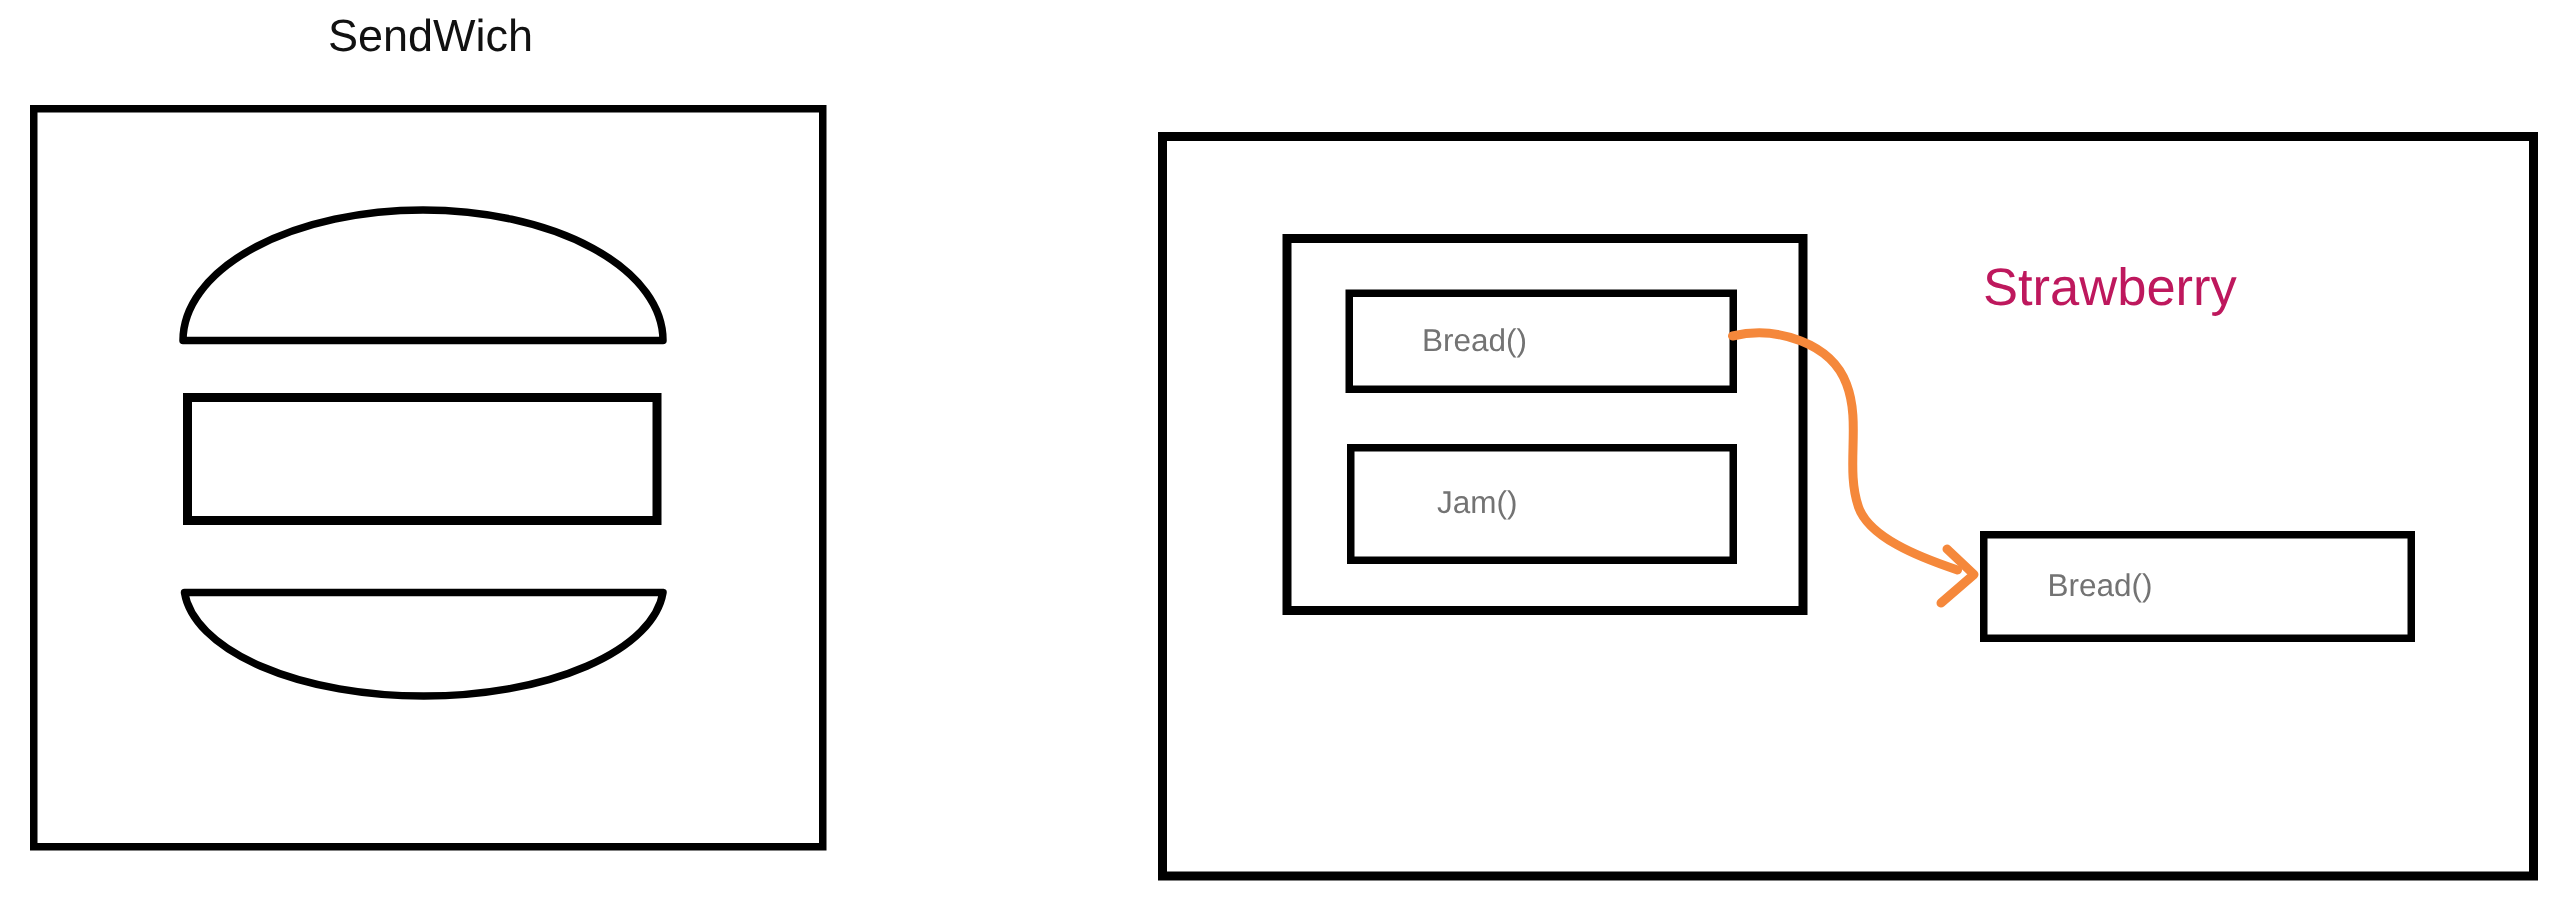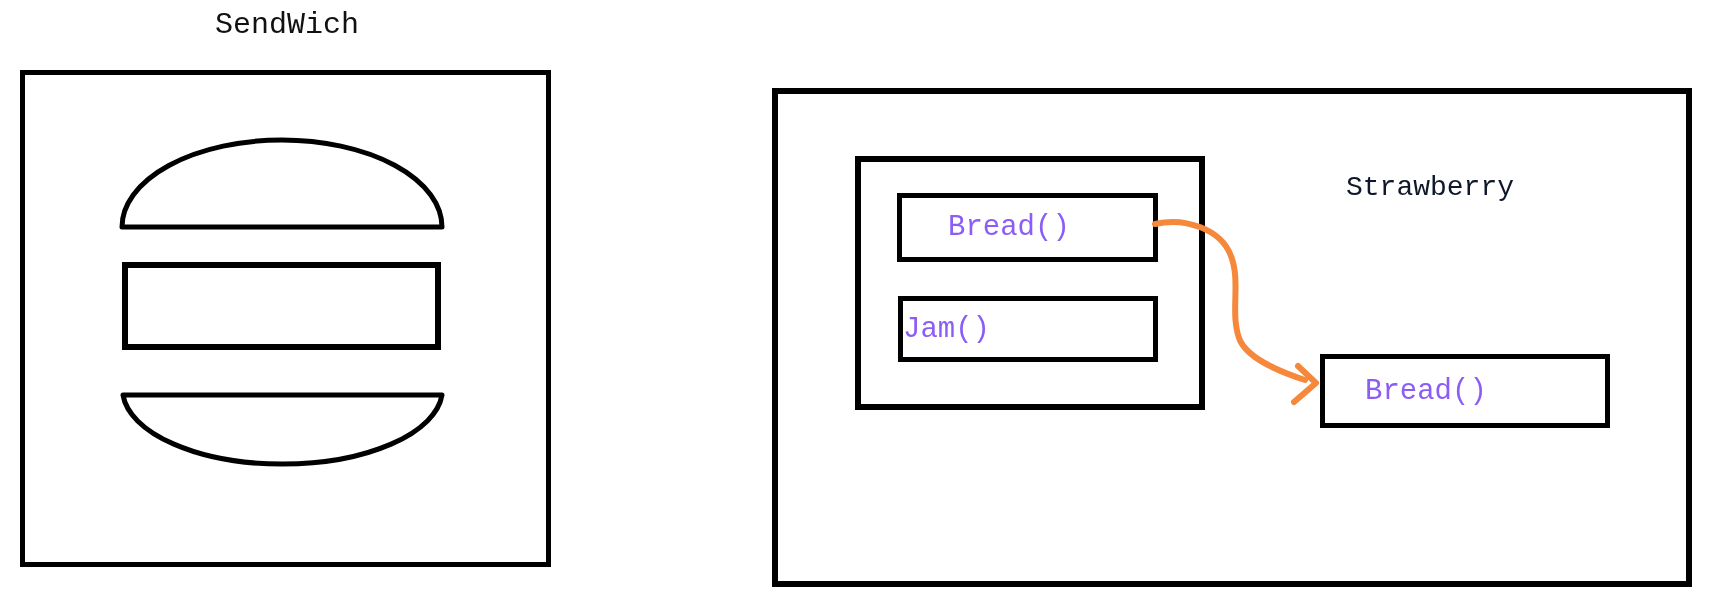--- a/index.html
+++ b/index.html
@@ -1,21 +1,21 @@
 <!DOCTYPE html>
 <html><head>
 <meta charset="utf-8">
 <style>
   html, body { margin: 0; padding: 0; background: #ffffff; }
   #canvas {
     position: relative;
     width: 1709px;
     height: 600px;
     background: #ffffff;
-    font-family: Liberation Mono, monospace;
+    font-family: Liberation Sans, sans-serif;
     color: #111111;
     overflow: hidden;
   }
   .title {
     position: absolute;
     font-size: 30px;
     line-height: 34px;
     text-align: center;
     color: #111111;
     white-space: nowrap;
@@ -23,30 +23,29 @@
   .box {
     position: absolute;
     box-sizing: border-box;
     background: transparent;
   }
   .outline-5 { border: 5px solid #000000; }
   .outline-6 { border: 6px solid #000000; }
   .method-box {
     display: flex;
     align-items: center;
-    font-size: 29px;
-    color: #8b5cf6;
+    font-size: 21px;
+    color: #737373;
     white-space: nowrap;
   }
   .label {
     position: absolute;
-    font-size: 28px;
-    color: #0f172a;
+    font-size: 35px;
+    color: #be185d;
     white-space: nowrap;
-    margin-left: 24px;
   }
   #shape-layer {
     position: absolute;
     left: 0; top: 0;
     width: 1709px; height: 600px;
     pointer-events: none;
   }
 </style>
 </head>
 <body>
@@ -61,21 +60,21 @@
 
 
   <div class="box outline-6" style="left:772px; top:88px; width:920px; height:499px;"></div>
 
   <div class="box outline-6" style="left:855px; top:156px; width:350px; height:254px;"></div>
 
   <div class="box outline-5 method-box" style="left:897px; top:193px; width:261px; height:69px; padding-left:46px;">
     <span>Bread()</span>
   </div>
 
-  <div class="box outline-5 method-box" style="left:898px; top:296px; width:260px; height:66px; ">
+  <div class="box outline-5 method-box" style="left:898px; top:296px; width:260px; height:80px; padding-left:55px;">
     <span>Jam()</span>
   </div>
 
   <div class="label" style="left:1322px; top:172px;">Strawberry</div>
 
   <div class="box outline-5 method-box" style="left:1320px; top:354px; width:290px; height:74px; padding-left:40px;">
     <span>Bread()</span>
   </div>
 
   <svg id="shape-layer" viewBox="0 0 1709 600">

